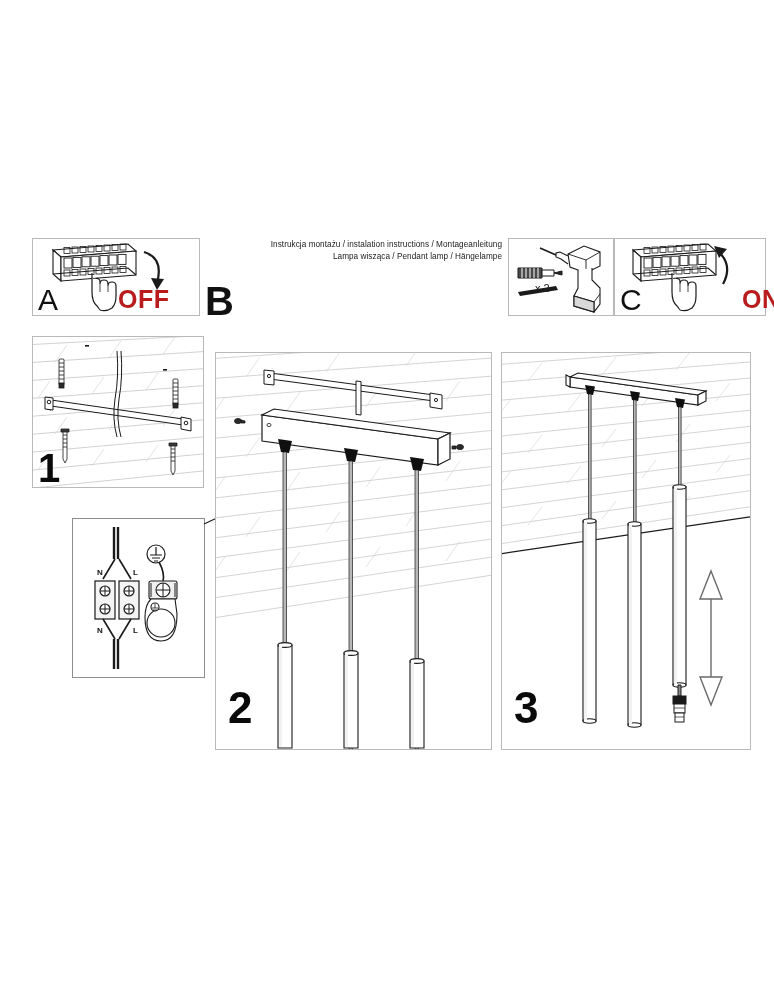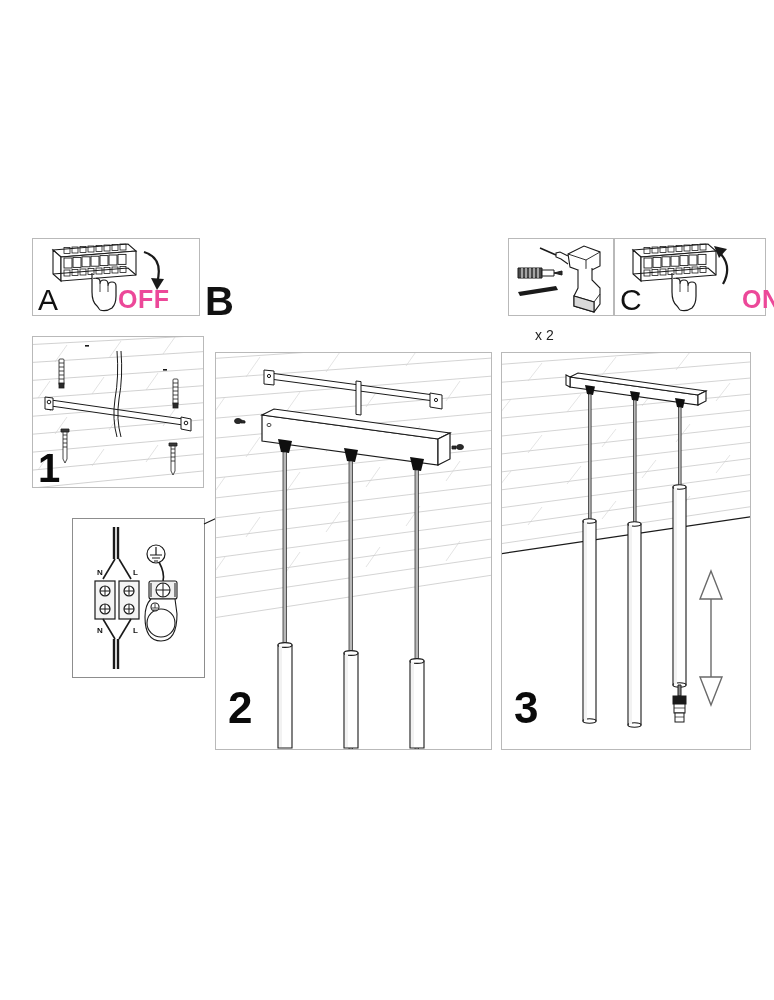--- a/index.html
+++ b/index.html
@@ -62,38 +62,41 @@
     font-size: 44px;
     font-weight: 700;
     color: #0a0a0a;
     line-height: 1;
     font-family: "Liberation Sans", sans-serif;
   }
   .onoff {
     position: absolute;
     font-size: 25px;
     font-weight: 700;
-    color: #ec4899;
+    color: #b91c1c;
     letter-spacing: 0.5px;
     line-height: 1;
   }
   .qty-label {
     position: absolute;
-    font-size: 14px;
+    font-size: 11px;
     color: #222;
-    margin-top: 45px;
   }
 
   svg { display: block; overflow: visible; }
 </style>
 </head>
 <body>
 
 <div class="sheet">
 
+  <div class="header-text">
+    <div>Instrukcja montażu / instalation instructions / Montageanleitung</div>
+    <div>Lampa wisząca / Pendant lamp / Hängelampe</div>
+  </div>
 
   <div class="frame" style="left:32px; top:238px; width:168px; height:78px;"></div>
 
   <div class="step-letter" style="left:38px; top:285px;">A</div>
 
   <div class="onoff" style="left:118px; top:287px;">OFF</div>
 
   <svg class="abs" style="left:40px; top:240px;" width="160" height="76">
     <g fill="none" stroke="#1a1a1a" stroke-width="1.1">
 

